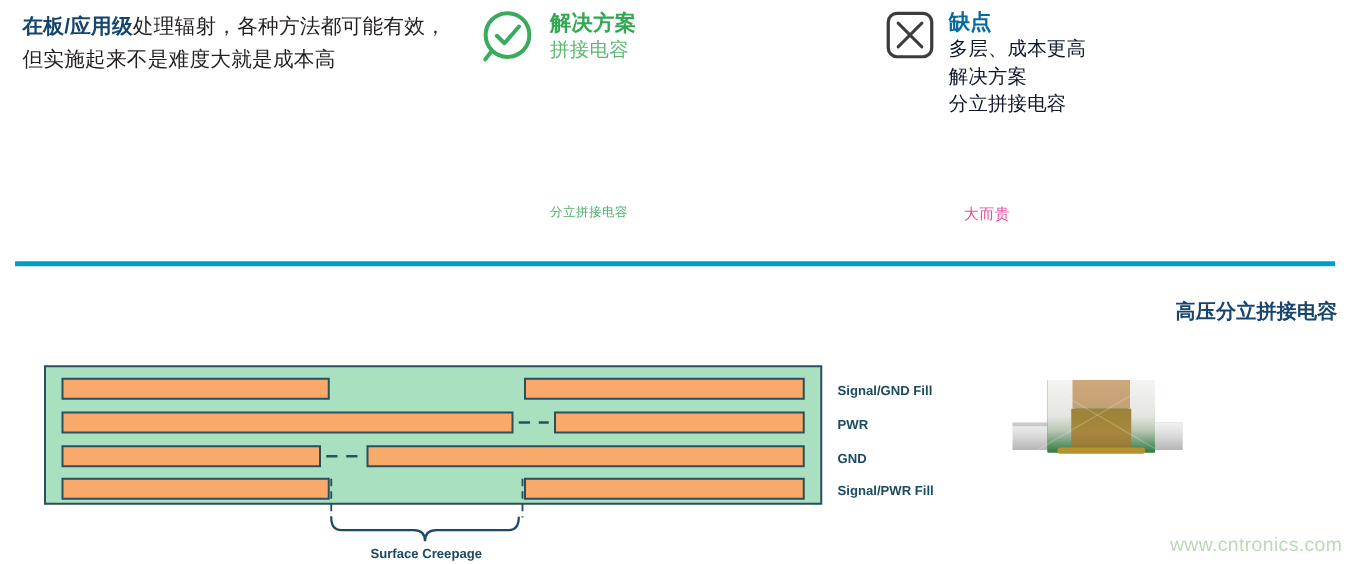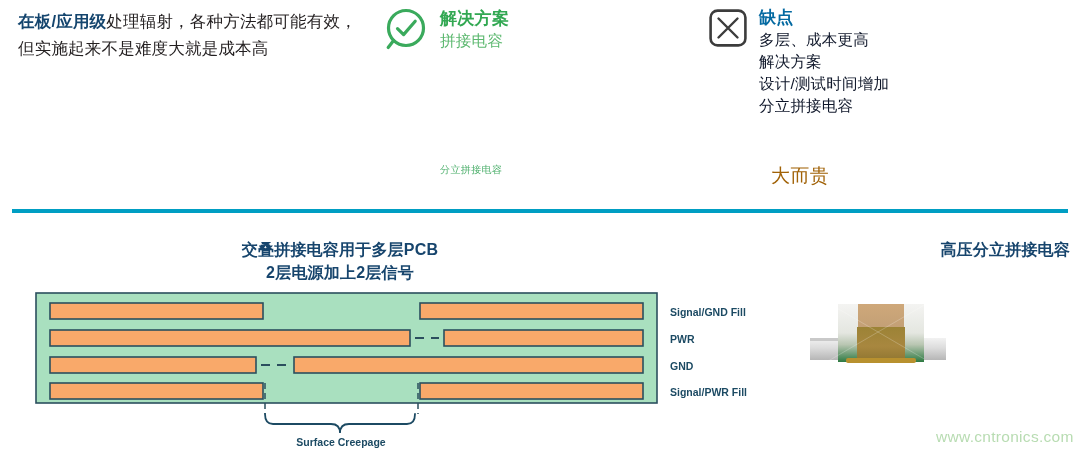--- a/index.html
+++ b/index.html
@@ -42,21 +42,21 @@
   }
   .draw-list { font-size: 15.5px; color: #0f172a; line-height: 1.42; margin-top: 1px; letter-spacing: .2px; }
   .draw-list div { white-space: nowrap; }
 
   .mid-green {
     position: absolute; left: 440px; top: 163px;
     font-size: 10px; color: #4caf6b; letter-spacing: .4px;
   }
   .mid-dark {
     position: absolute; left: 771px; top: 163px;
-    font-size: 19px; color: #a16207; letter-spacing: .4px;
+    font-size: 12px; color: #ec4899; letter-spacing: .4px;
   }
 
   
   .divider {
     position: absolute; left: 12px; top: 209px; width: 1056px; height: 4px;
     background: #009ec3;
   }
 
   
   .pcb-heading {
@@ -114,36 +114,31 @@
         <svg width="40" height="40" viewBox="0 0 40 40">
           <rect x="2.6" y="2.6" width="34.8" height="34.8" rx="7" ry="7" fill="none" stroke="#3c3c3c" stroke-width="2.6"></rect>
           <path d="M10.5 10.5 L29.5 29.5 M29.5 10.5 L10.5 29.5" fill="none" stroke="#3c3c3c" stroke-width="2.4" stroke-linecap="round"></path>
         </svg>
       </span>
       <span class="draw-text">
         <div class="draw-title">缺点</div>
         <div class="draw-list">
           <div>多层、成本更高</div>
           <div>解决方案</div>
-          <div>设计/测试时间增加</div>
           <div>分立拼接电容</div>
         </div>
       </span>
     </div>
   </div>
 
   <div class="mid-green">分立拼接电容</div>
   <div class="mid-dark">大而贵</div>
 
   <div class="divider"></div>
 
-  <div class="pcb-heading">
-    <div>交叠拼接电容用于多层PCB</div>
-    <div>2层电源加上2层信号</div>
-  </div>
   <div class="cap-heading">高压分立拼接电容</div>
 
   <div class="pcb-wrap">
     <svg class="pcb-svg" width="740" height="165" viewBox="0 0 740 165">
 
       <rect x="19" y="7" width="621" height="110" fill="#a9e0bf" stroke="#2b4f5e" stroke-width="1.6"></rect>
 
       <rect x="33" y="17" width="213" height="16" fill="#f9a96a" stroke="#2b4f5e" stroke-width="1.6"></rect>
       <rect x="403" y="17" width="223" height="16" fill="#f9a96a" stroke="#2b4f5e" stroke-width="1.6"></rect>
 

